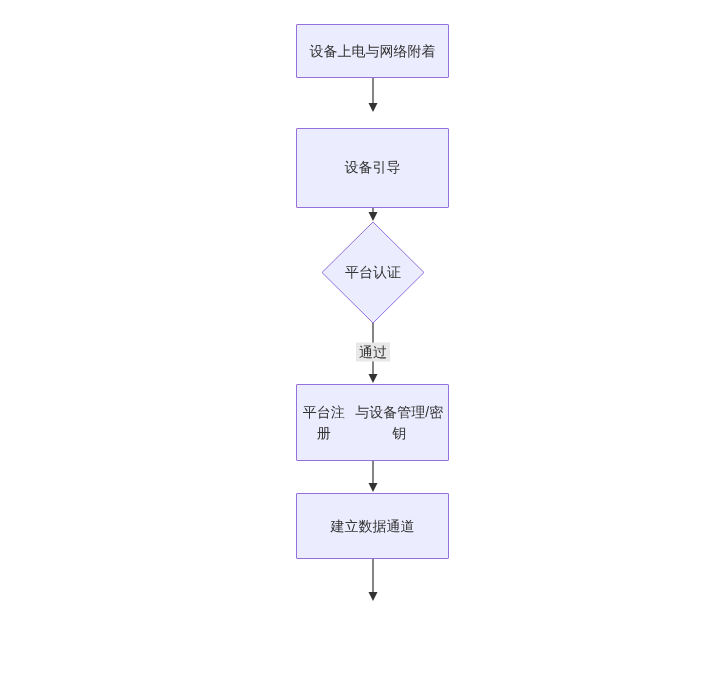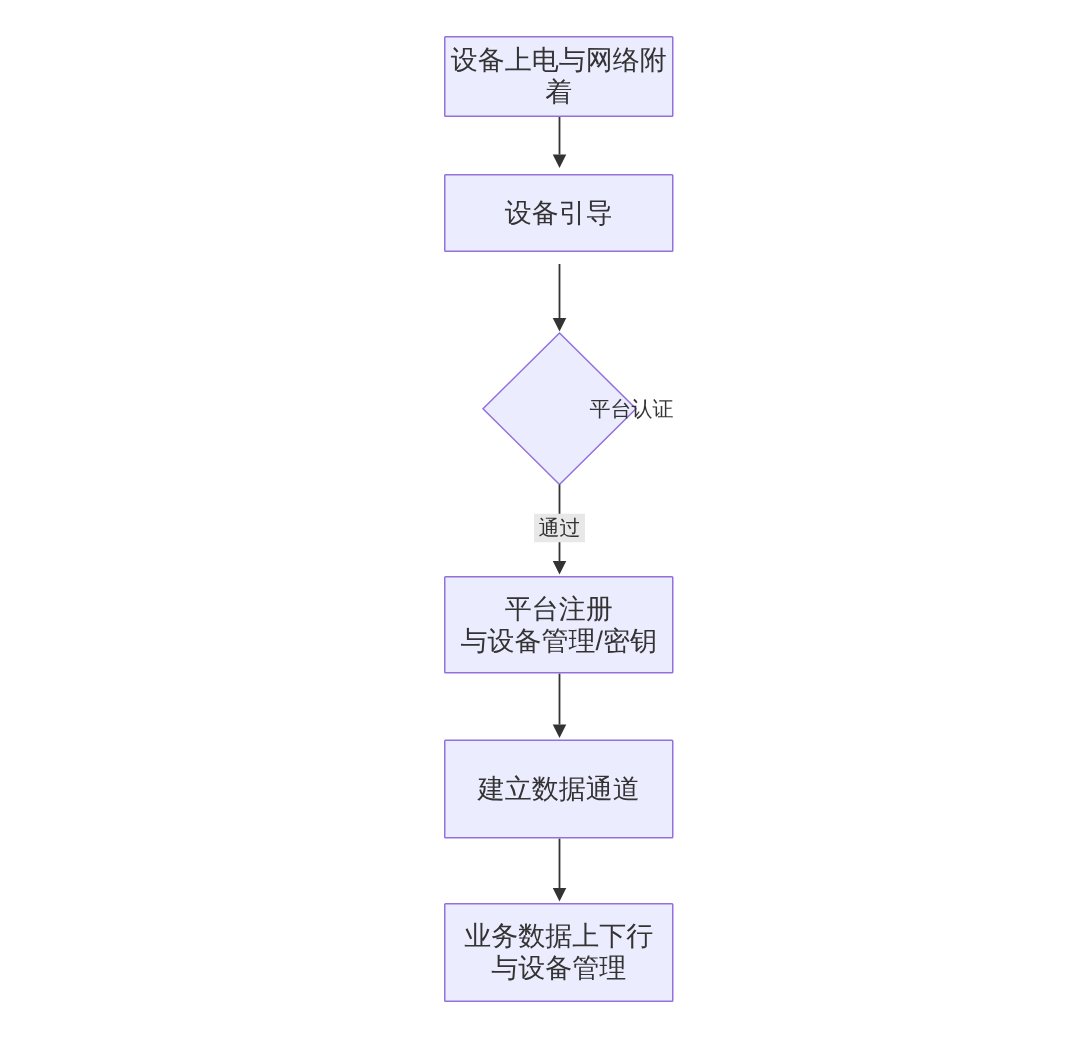--- a/index.html
+++ b/index.html
@@ -43,41 +43,39 @@
     stroke-width: 1;
   }
   .node-rect {
     position: absolute;
     left: 296px;
     width: 153px;
     background: var(--node-fill);
     border: 1px solid var(--node-border);
     border-radius: 1px;
     display: flex;
-    flex-direction: column;
     align-items: center;
     justify-content: center;
     color: var(--text-color);
-    font-size: 18px;
+    font-size: 14px;
     line-height: 21px;
     text-align: center;
   }
   .node-a { top: 24px;  height: 54px; }
-  .node-b { top: 116px; height: 52px; }
-  .node-d { top: 384px; height: 65px; }
+  .node-b { top: 128px; height: 80px; font-family: Liberation Mono, monospace; }
+  .node-d { top: 384px; height: 77px; }
   .node-e { top: 493px; height: 66px; }
   .node-f { top: 602px; height: 66px; }
   .diamond-label {
     position: absolute;
     left: 373px; top: 273px;
     transform: translate(-50%, -50%);
     color: var(--text-color);
     font-size: 14px;
     white-space: nowrap;
-    margin-left: 48px;
   }
   .edge-label {
     position: absolute;
     left: 373px; top: 352px;
     transform: translate(-50%, -50%);
     background: var(--edge-label-bg);
     color: var(--text-color);
     font-size: 14px;
     line-height: 17px;
     padding: 1px 3px;
@@ -123,18 +121,14 @@
 
   <div class="node-rect node-d">
     <div>平台注册</div>
     <div>与设备管理/密钥</div>
   </div>
 
   <div class="node-rect node-e">
     <div>建立数据通道</div>
   </div>
 
-  <div class="node-rect node-f">
-    <div>业务数据上下行</div>
-    <div>与设备管理</div>
-  </div>
 
 </div>
 
 </body></html>

